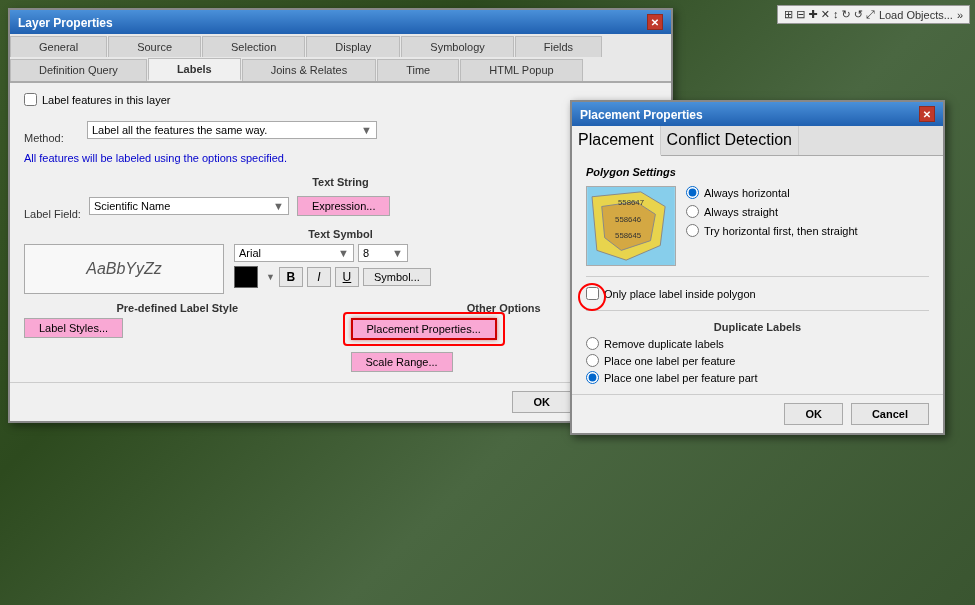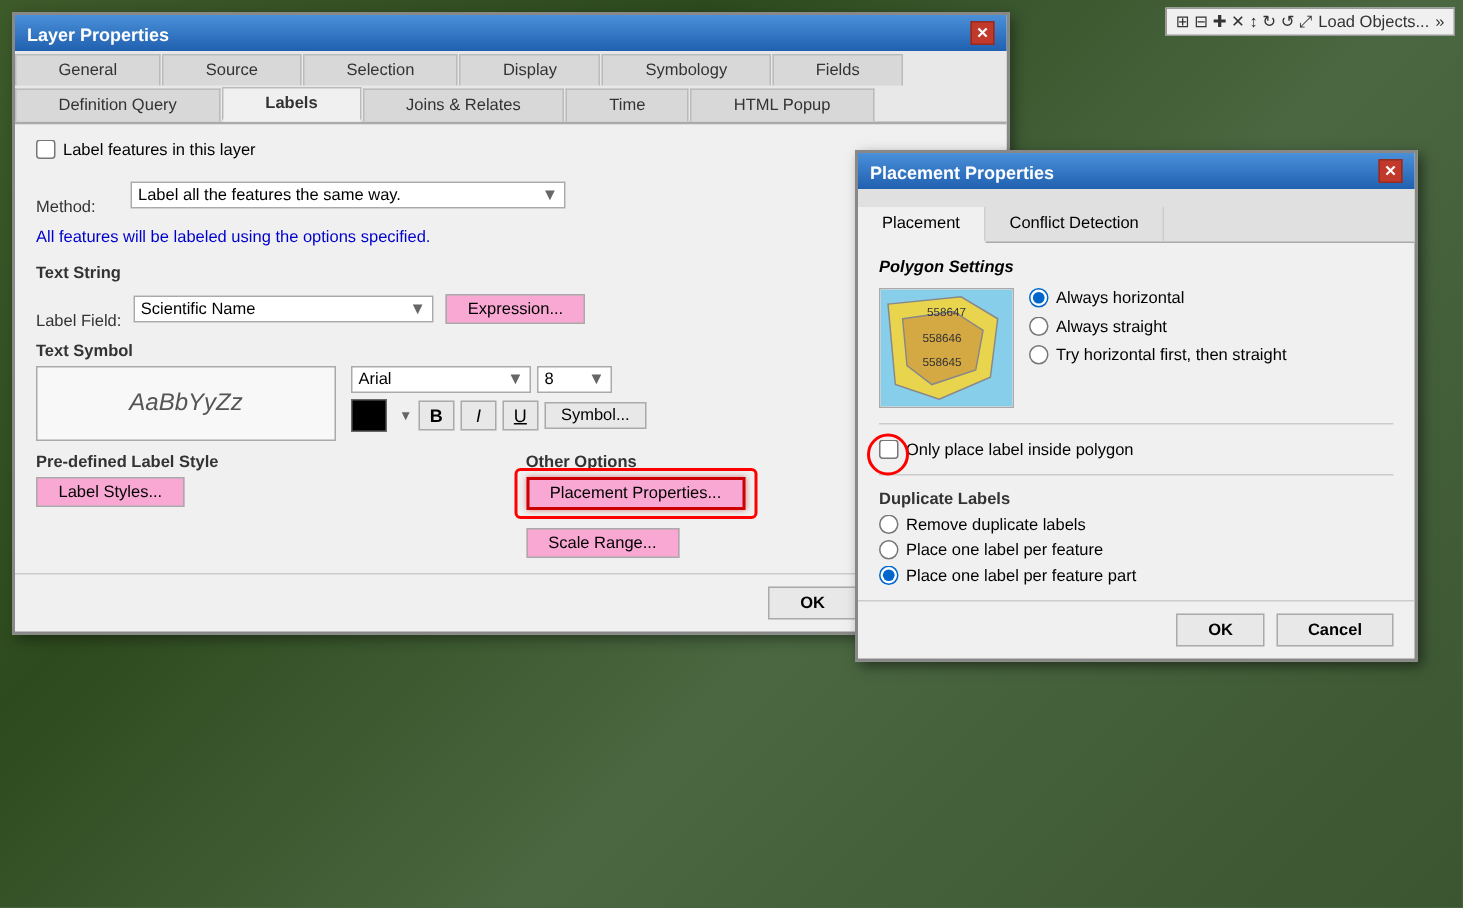--- a/index.html
+++ b/index.html
@@ -149,20 +149,21 @@
     .info-text {
       color: #0000cc;
       font-size: 11px;
       margin-bottom: 12px;
     }
 
     .section-label {
       font-weight: bold;
       color: #333;
       margin-bottom: 4px;
+      text-align: center;
     }
 
     .text-preview-box {
       border: 1px solid #aaa;
       background: #f8f8f8;
       padding: 8px;
       display: flex;
       align-items: center;
       justify-content: center;
       width: 200px;
@@ -268,25 +269,24 @@
       box-shadow: 3px 3px 8px rgba(0,0,0,0.5);
     }
 
     .placement-tab-bar {
       display: flex;
       background: #e0e0e0;
       border-bottom: 1px solid #aaa;
     }
 
     .placement-tab {
-      padding: 5px 16px;
-      cursor: pointer;
-      font-size: 11px;
+      padding: 5px 6px;
+      cursor: pointer;
+      font-size: 16px;
       border-right: 1px solid #ccc;
-      margin-top: 12px;
     }
 
     .placement-tab.active {
       background: #f0f0f0;
       border-bottom: 2px solid #f0f0f0;
       margin-bottom: -1px;
     }
 
     .placement-content {
       padding: 10px 14px;

